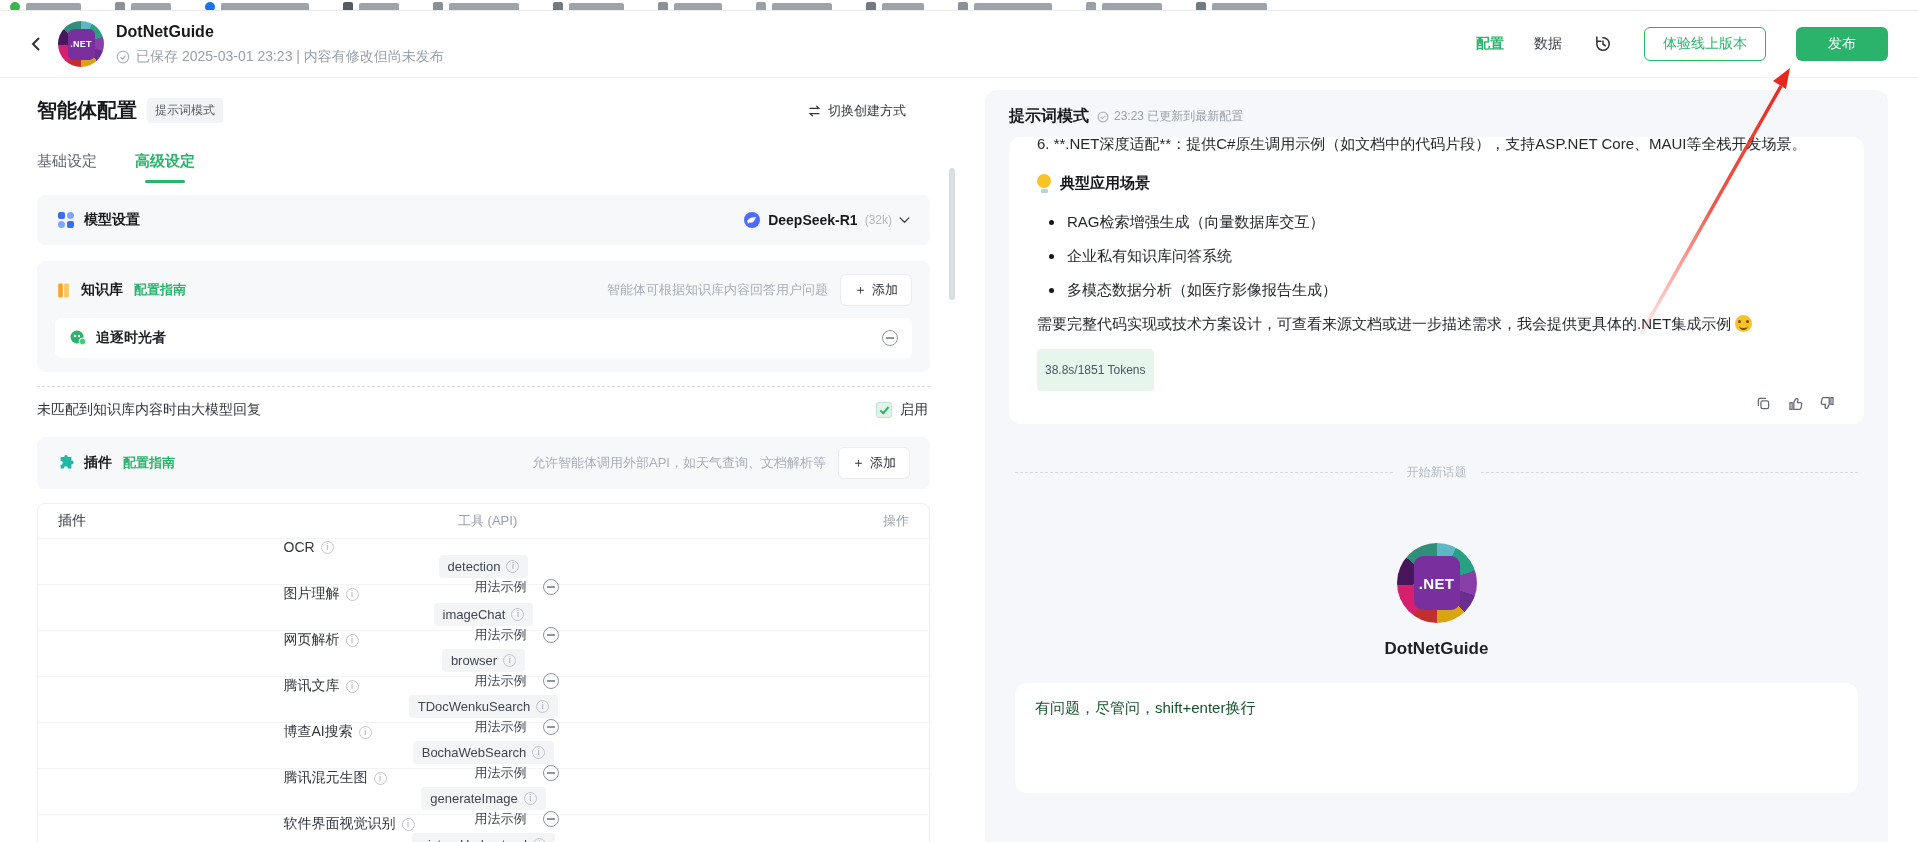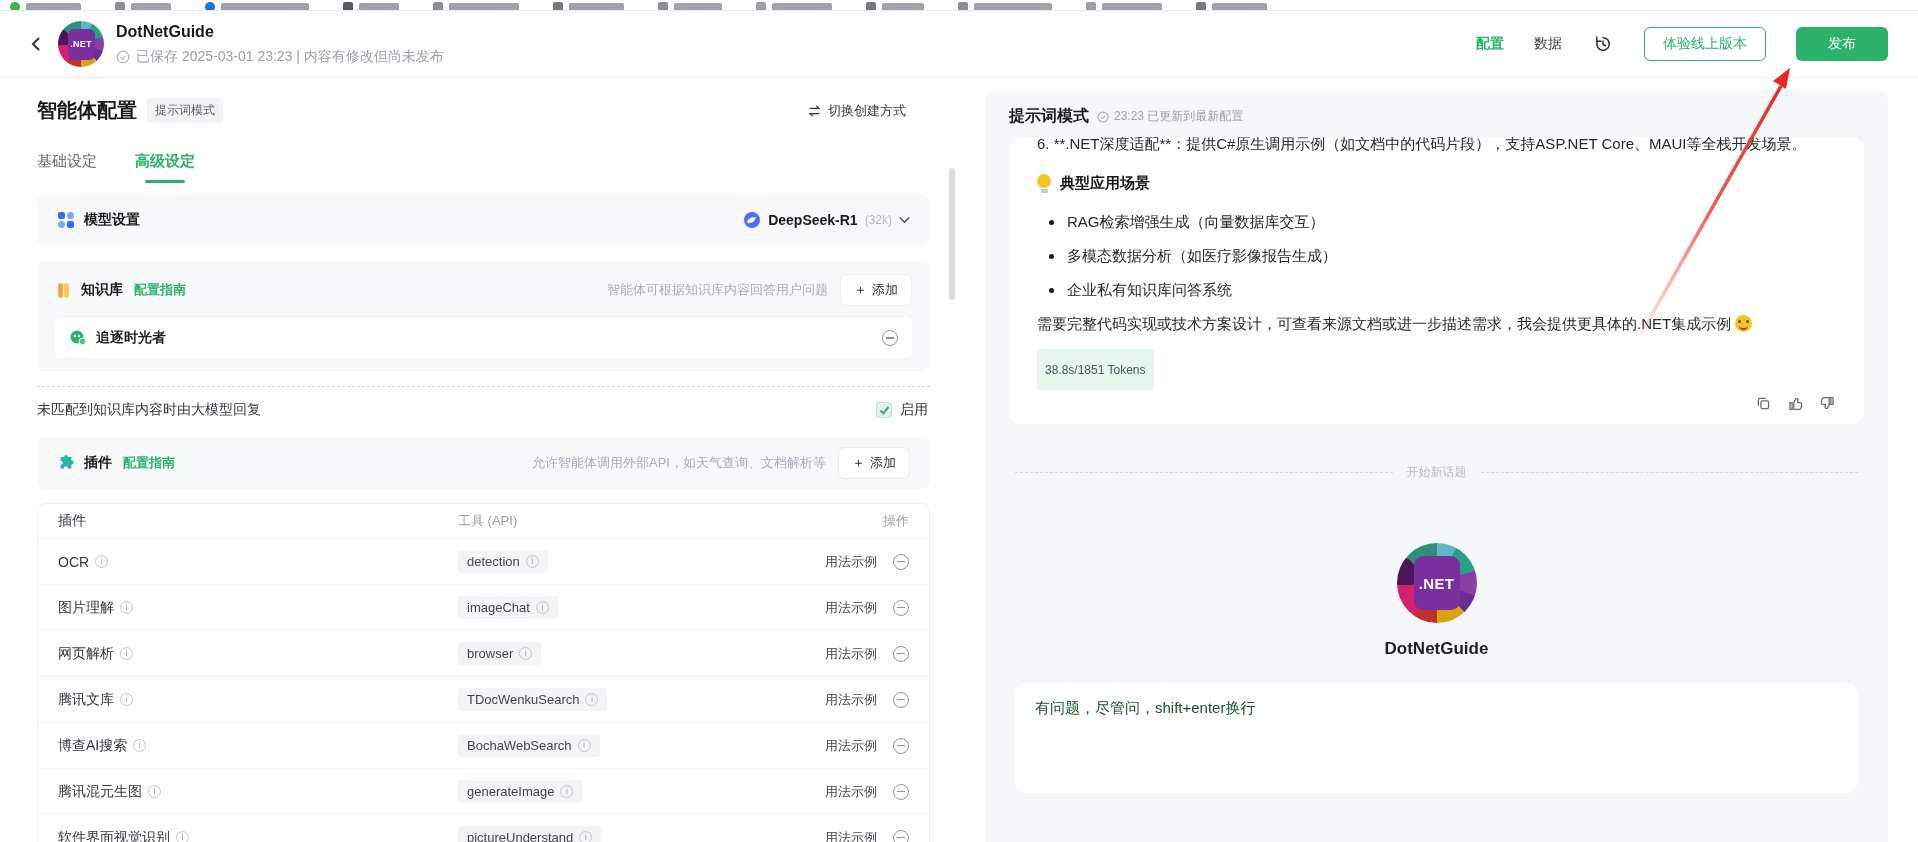--- a/index.html
+++ b/index.html
@@ -72,21 +72,21 @@
   .kb-item-name{font-size:14px;color:#1d2025;font-weight:bold;margin-left:9px;}
   .dashed-div{border-top:1px dashed #d8dbdf;margin:14px 0 12px;}
   .fallback-row{display:flex;align-items:center;font-size:14px;color:#33373d;padding:2px 2px 0 0;}
   .fallback-right{margin-left:auto;display:flex;align-items:center;gap:8px;}
   .cbx{width:16px;height:16px;border-radius:3px;background:#e2f4e9;border:1px solid #bfe4cd;
     display:flex;align-items:center;justify-content:center;cursor:pointer;}
   .cbx .tick{width:5px;height:9px;border-right:2px solid #2bb36b;border-bottom:2px solid #2bb36b;
     transform:rotate(40deg);margin-top:-2px;}
   .plugin-table{border:1px solid #eef0f2;border-radius:8px;margin-top:14px;overflow:hidden;background:#fff;}
   .t-head{display:flex;height:34px;align-items:center;padding:0 20px;color:#9aa0a8;font-size:13px;}
-  .t-row{display:flex;height:46px;align-items:center;padding:0 20px;border-top:1px solid #f2f3f5;}
+  .t-row{display:flex;height:46px;align-items:center;padding:0 20px;border-top:1px solid #f2f3f5;flex-direction:column;}
   .col-name{width:400px;display:flex;align-items:center;font-size:14px;color:#33373d;}
   .col-tool{flex:1;display:flex;align-items:center;}
   .col-ops{width:150px;display:flex;align-items:center;justify-content:flex-end;gap:16px;}
   .chip{background:#f3f4f6;border-radius:4px;padding:4px 9px;font-size:13px;color:#40464e;
     display:flex;align-items:center;}
   .usage-link{font-size:13px;color:#40464e;cursor:pointer;}
   .info-i{width:13px;height:13px;border:1px solid #c3c6cc;border-radius:50%;color:#a2a7af;
     font-size:9px;line-height:11px;text-align:center;margin-left:6px;flex:none;font-style:normal;}
   .minus-c{width:16px;height:16px;border:1.4px solid #8f959e;border-radius:50%;position:relative;
     display:inline-block;cursor:pointer;flex:none;}
@@ -469,22 +469,22 @@
       <div>6. **.NET深度适配**：提供C#原生调用示例（如文档中的代码片段），支持ASP.NET Core、MAUI等全栈开发场景。</div>
       <div class="msg-heading">
         <span class="bulb">
             <span class="glass"></span>
             <span class="base"></span>
           </span>
         <span>典型应用场景</span>
       </div>
       <ul class="msg-bullets">
           <li>RAG检索增强生成（向量数据库交互）</li>
+          <li>企业私有知识库问答系统</li>
           <li>多模态数据分析（如医疗影像报告生成）</li>
-          <li>企业私有知识库问答系统</li>
         </ul>
       <div><span>需要完整代码实现或技术方案设计，可查看来源文档或进一步描述需求，我会提供更具体的.NET集成示例</span><span class="smiley"></span></div>
       <span class="stats-badge">38.8s/1851 Tokens</span>
       <div class="msg-actions">
         <svg class="act" viewBox="0 0 20 20" fill="none" stroke="currentColor" stroke-width="1.5">
             <rect x="7" y="7" width="9" height="9" rx="2"></rect>
             <path d="M13 4H6a2 2 0 0 0-2 2v7"></path>
           </svg>
         <svg class="act" viewBox="0 0 20 20" fill="none" stroke="currentColor" stroke-width="1.5">
             <path d="M6 9v8H3.5V9H6zm2 8h6.6a1.8 1.8 0 0 0 1.8-1.5l.9-4.3A1.8 1.8 0 0 0 15.5 9h-3.2l.6-2.9a1.6 1.6 0 0 0-2.9-1.2L8 9v8z"></path>

